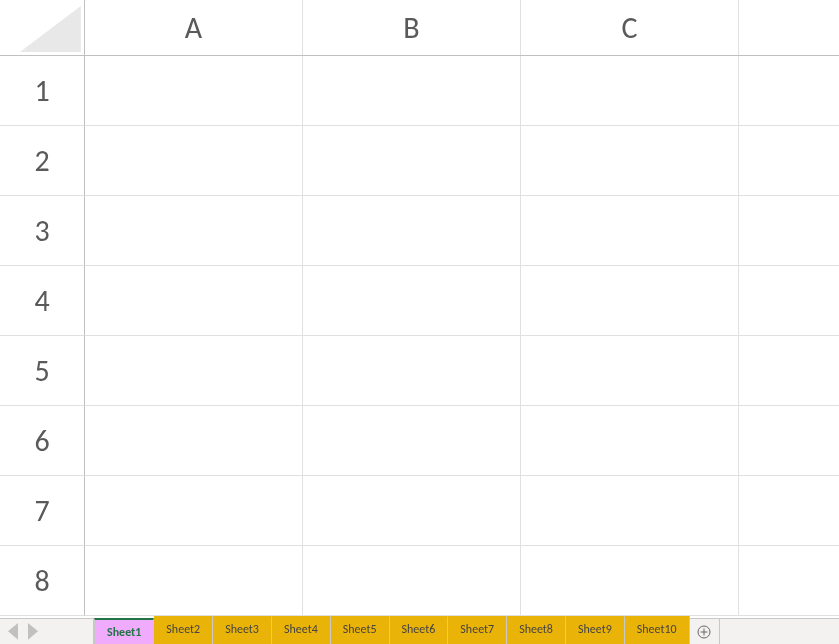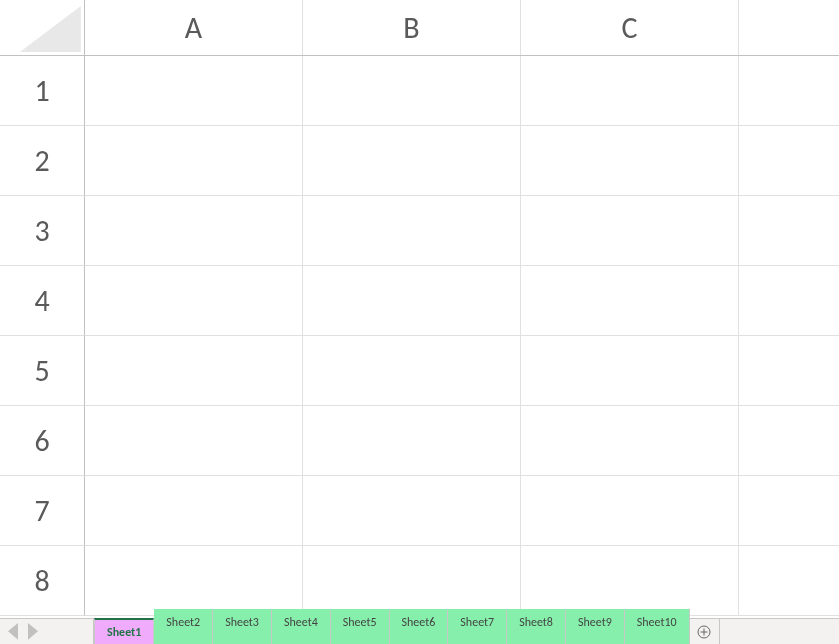--- a/index.html
+++ b/index.html
@@ -98,25 +98,25 @@
     justify-content: center;
   }
   .spacer-left { width: 48px; border-right: 1px solid #c8c8c8; }
   .tabs {
     display: flex;
     align-items: flex-end;
     height: 100%;
   }
   .tab {
     padding: 0 12px;
-    height: 35px;
+    height: 28px;
     line-height: 24px;
     font-size: 12px;
     color: #444;
-    background: #86efac;
+    background: #eab308;
     border-right: 1px solid #c8c8c8;
     border-top: 1px solid transparent;
     cursor: pointer;
     white-space: nowrap;
   }
   .tab.active {
     background: #f0abfc;
     color: #217346;
     font-weight: 700;
     border-top: 2px solid #217346;

